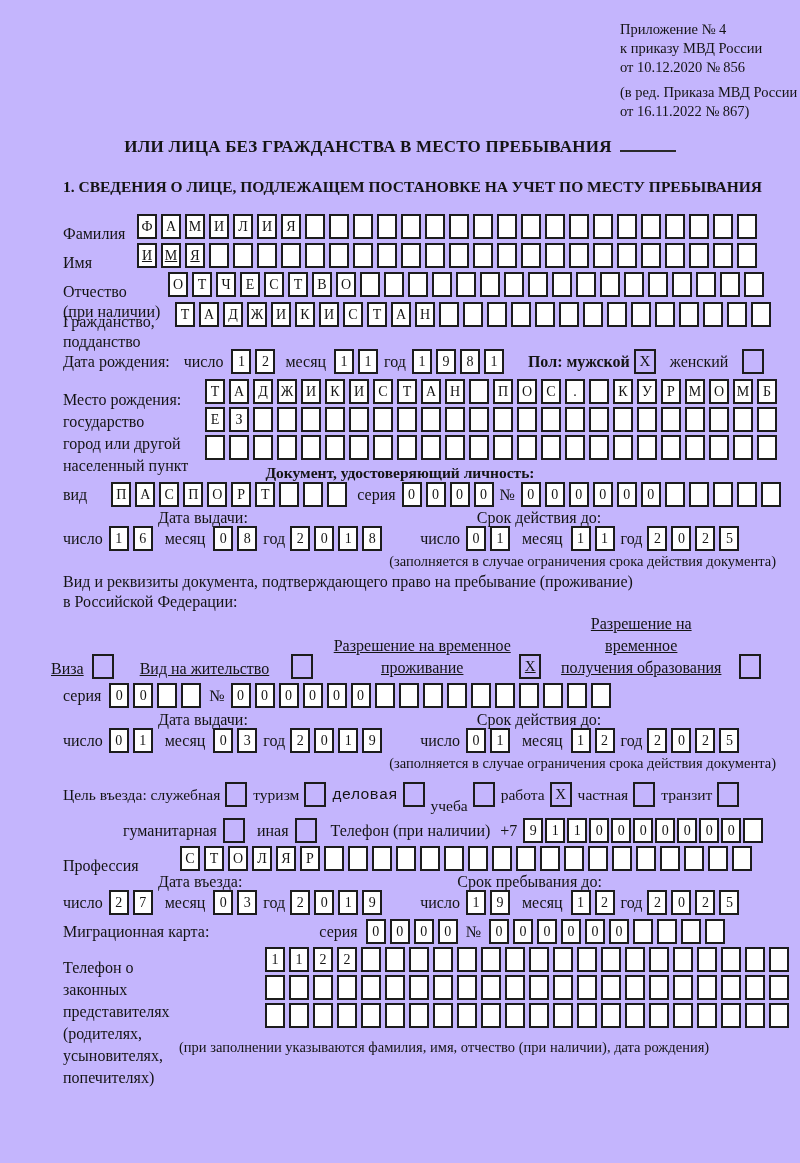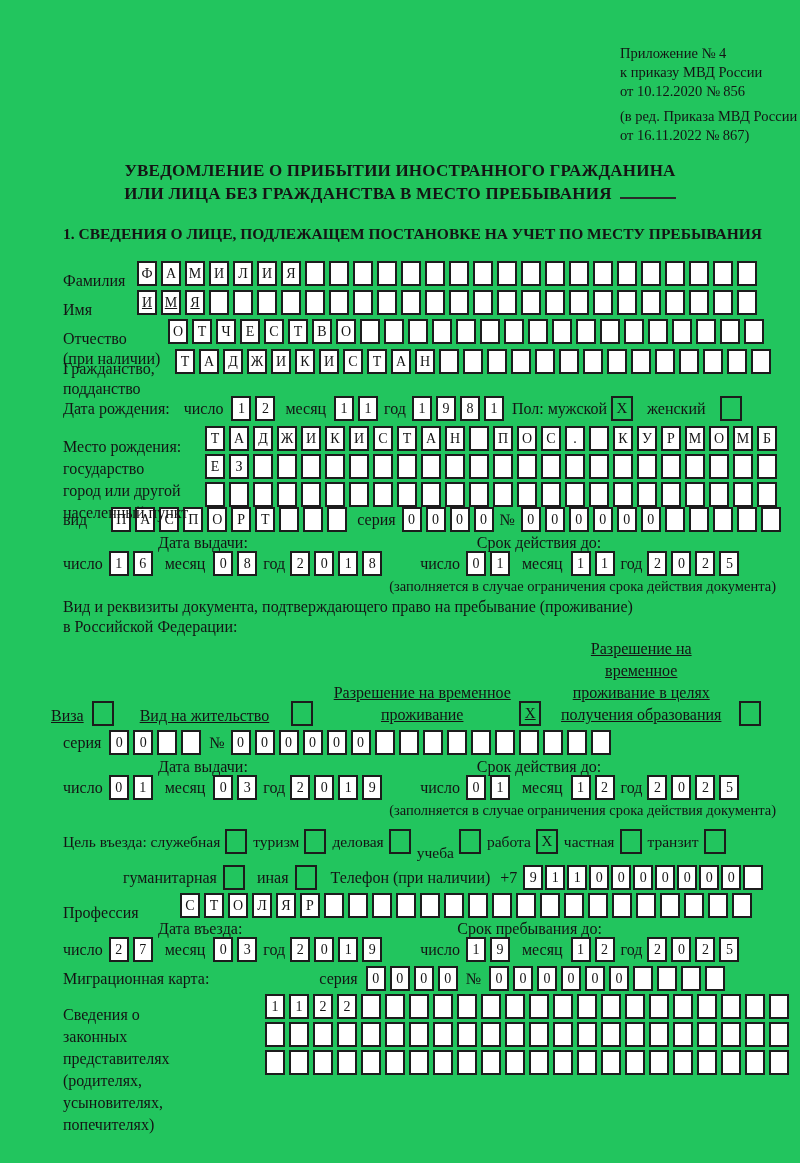--- a/index.html
+++ b/index.html
@@ -1,19 +1,19 @@
 <!DOCTYPE html>
 <html><head>
 <meta charset="utf-8">
 <style>
   html,body{margin:0;padding:0;background:#fff;}
   .page{
-    width:800px;height:1163px;background:#22c55e;color:#141414;
+    width:800px;height:1163px;background:#c4b5fd;color:#141414;
     font-family:"Liberation Serif","DejaVu Serif",serif;font-size:16px;
-    position:relative;box-sizing:border-box;padding-top:44px;overflow:hidden;
+    position:relative;box-sizing:border-box;padding-top:20px;overflow:hidden;
   }
   
   .appendix{margin-left:620px;width:185px;line-height:19px;font-size:14.5px;}
   .appendix .amend{margin-top:6px;}
   .forma{margin-top:12px;padding-right:30px;text-align:right;font-weight:bold;font-size:16px;letter-spacing:.5px;}
   
   .title{margin-top:14px;text-align:center;font-weight:bold;font-size:17px;line-height:23px;letter-spacing:.2px;}
   .title .uline{display:inline-block;width:56px;height:13px;border-bottom:2px solid #2a2a2a;margin-left:8px;}
   .sheading{margin:20px 0 0 63px;font-weight:bold;font-size:15.5px;white-space:nowrap;}
   
@@ -59,21 +59,20 @@
     <div>к приказу МВД России</div>
     <div>от 10.12.2020 № 856</div>
     <div class="amend">
       <div>(в ред. Приказа МВД России</div>
       <div>от 16.11.2022 № 867)</div>
     </div>
   </div>
 
 
   <div class="title">
-    <div>УВЕДОМЛЕНИЕ О ПРИБЫТИИ ИНОСТРАННОГО ГРАЖДАНИНА</div>
     <div>
       <span>ИЛИ ЛИЦА БЕЗ ГРАЖДАНСТВА В МЕСТО ПРЕБЫВАНИЯ</span><span class="uline"></span>
     </div>
   </div>
 
   <div class="sheading">1. СВЕДЕНИЯ О ЛИЦЕ, ПОДЛЕЖАЩЕМ ПОСТАНОВКЕ НА УЧЕТ ПО МЕСТУ ПРЕБЫВАНИЯ</div>
 
   <div class="frow mt18" style="padding-left:74px;">
     <div class="labelcol">Фамилия</div>
     <div class="cellrow">
@@ -218,21 +217,21 @@
         <div class="cell">1</div>
         <div class="cell">1</div>
       </div>
     <span class="lbl" style="margin-left:6px;">год</span>
     <div class="cellrow" style="margin-left:6px;">
         <div class="cell">1</div>
         <div class="cell">9</div>
         <div class="cell">8</div>
         <div class="cell">1</div>
       </div>
-    <span class="lbl" style="margin-left:8px;">Пол: мужской</span>
+    <span class="lbl" style="margin-left:24px;font-weight:bold;">Пол: мужской</span>
     <span class="checkbox" style="margin-left:4px;">X</span>
     <span class="lbl" style="margin-left:14px;">женский</span>
     <span class="checkbox" style="margin-left:14px;"></span>
   </div>
 
   <div class="frow mt5" style="padding-left:142px;">
     <div class="labelcol lh22">
       <div>Место рождения:</div>
       <div>государство</div>
       <div>город или другой</div>
@@ -313,20 +312,21 @@
           <div class="cell"></div>
           <div class="cell"></div>
           <div class="cell"></div>
           <div class="cell"></div>
           <div class="cell"></div>
           <div class="cell"></div>
         </div>
     </div>
   </div>
 
+  <div class="docheading">Документ, удостоверяющий личность:</div>
 
   <div class="inlinerow">
     <span class="lbl">вид</span>
     <div class="cellrow" style="margin-left:24px;">
         <div class="cell">П</div>
         <div class="cell">А</div>
         <div class="cell">С</div>
         <div class="cell">П</div>
         <div class="cell">О</div>
         <div class="cell">Р</div>
@@ -414,21 +414,20 @@
     <span class="checkbox" style="margin-left:8px;"></span>
     <span style="margin-left:26px;">Вид на жительство</span>
     <span class="checkbox" style="margin-left:22px;"></span>
     <div class="optcol" style="margin-left:20px;width:178px;">
       <div>Разрешение на временное</div>
       <div>проживание</div>
     </div>
     <span class="checkbox" style="margin-left:8px;">X</span>
     <div class="optcol" style="margin-left:14px;width:172px;">
       <div>Разрешение на временное</div>
-      <div>проживание в целях</div>
       <div>получения образования</div>
     </div>
     <span class="checkbox" style="margin-left:12px;"></span>
   </div>
 
   <div class="inlinerow mt4">
     <span class="lbl">серия</span>
     <div class="cellrow" style="margin-left:8px;">
         <div class="cell">0</div>
         <div class="cell">0</div>
@@ -502,21 +501,21 @@
     </div>
   </div>
 
   <div class="note mt2">(заполняется в случае ограничения срока действия документа)</div>
 
   <div class="purposerow mt3">
     <span>Цель въезда: служебная</span>
     <span class="checkbox" style="margin-left:5px;"></span>
     <span style="margin-left:6px;">туризм</span>
     <span class="checkbox" style="margin-left:5px;"></span>
-    <span style="margin-left:6px;">деловая</span>
+    <span style="margin-left:6px;font-family:Liberation Mono, monospace;">деловая</span>
     <span class="checkbox" style="margin-left:5px;"></span>
     <span style="margin-left:6px;margin-top:23px;">учеба</span>
     <span class="checkbox" style="margin-left:5px;"></span>
     <span style="margin-left:6px;">работа</span>
     <span class="checkbox" style="margin-left:5px;">X</span>
     <span style="margin-left:6px;">частная</span>
     <span class="checkbox" style="margin-left:5px;"></span>
     <span style="margin-left:6px;">транзит</span>
     <span class="checkbox" style="margin-left:5px;"></span>
   </div>
@@ -638,21 +637,21 @@
         <div class="cell">0</div>
         <div class="cell"></div>
         <div class="cell"></div>
         <div class="cell"></div>
         <div class="cell"></div>
       </div>
   </div>
 
   <div class="frow mt3" style="padding-left:202px;">
     <div class="labelcol lh22">
-      <div>Сведения о</div>
+      <div>Телефон о</div>
       <div>законных</div>
       <div>представителях</div>
       <div>(родителях,</div>
       <div>усыновителях,</div>
       <div>попечителях)</div>
     </div>
     <div class="multirows">
       <div class="cellrow">
           <div class="cell">1</div>
           <div class="cell">1</div>
@@ -718,16 +717,17 @@
           <div class="cell"></div>
           <div class="cell"></div>
           <div class="cell"></div>
           <div class="cell"></div>
           <div class="cell"></div>
           <div class="cell"></div>
           <div class="cell"></div>
           <div class="cell"></div>
           <div class="cell"></div>
         </div>
+      <div class="repnote">(при заполнении указываются фамилия, имя, отчество (при наличии), дата рождения)</div>
     </div>
   </div>
 
 </div>
 
 </body></html>

